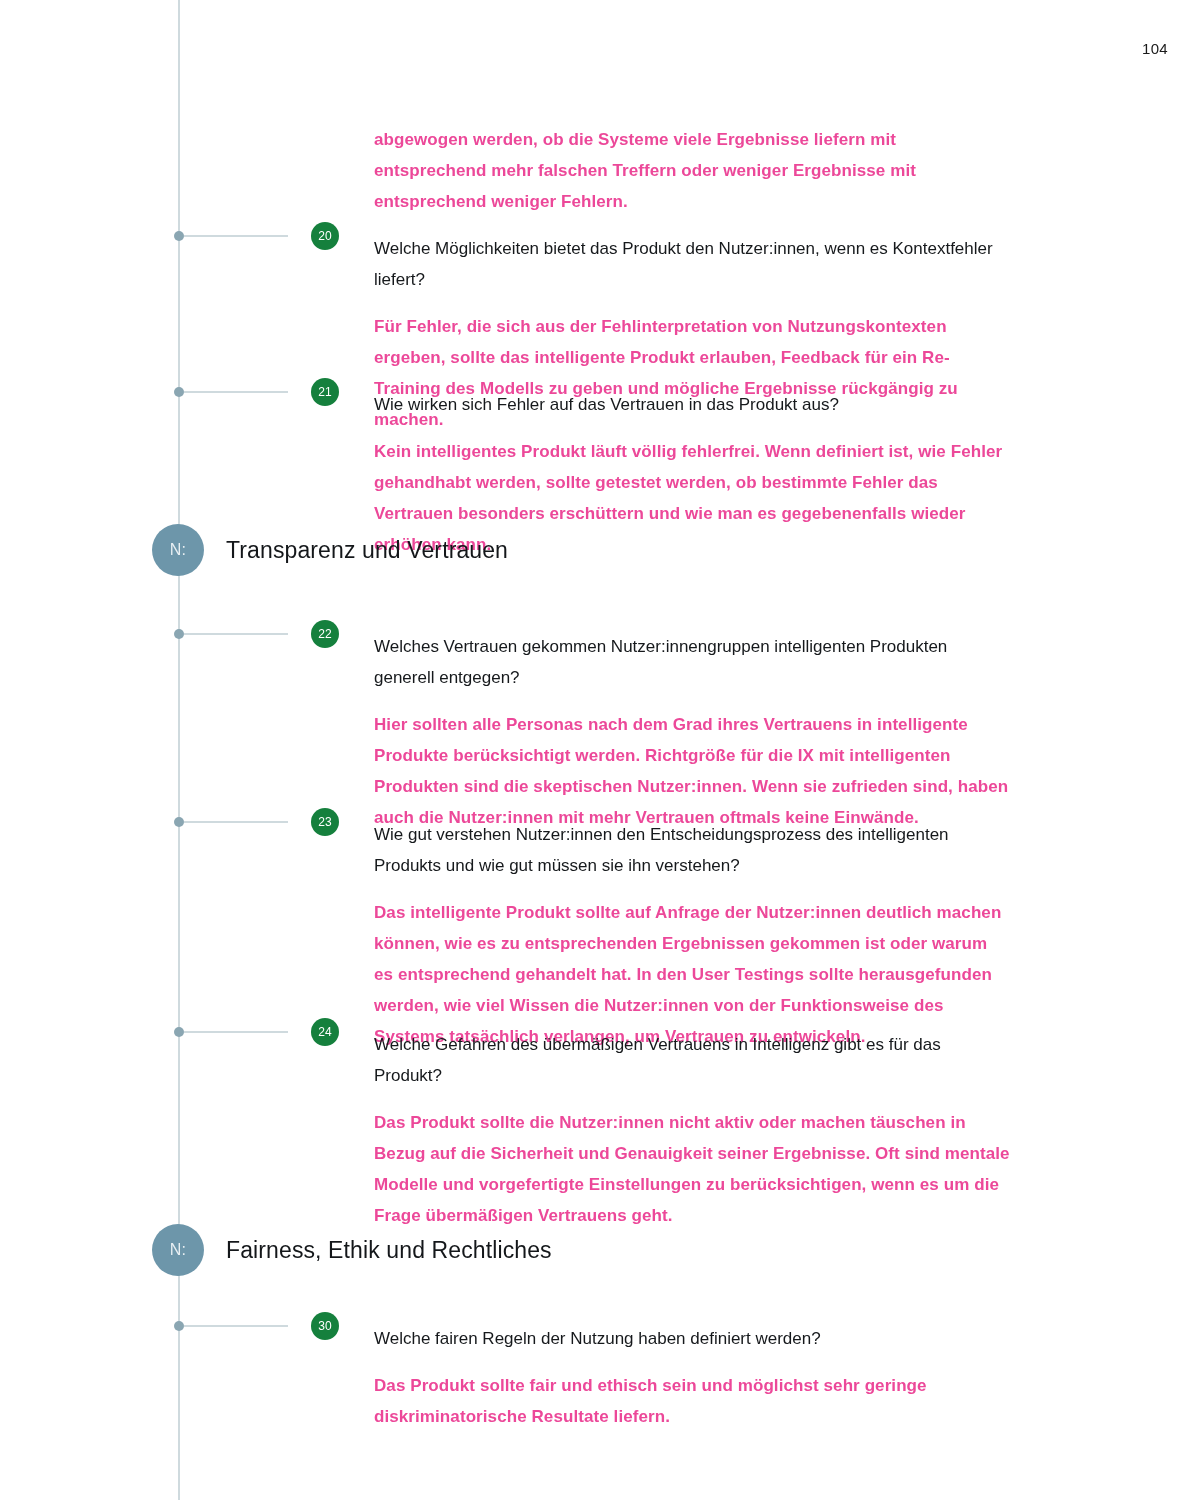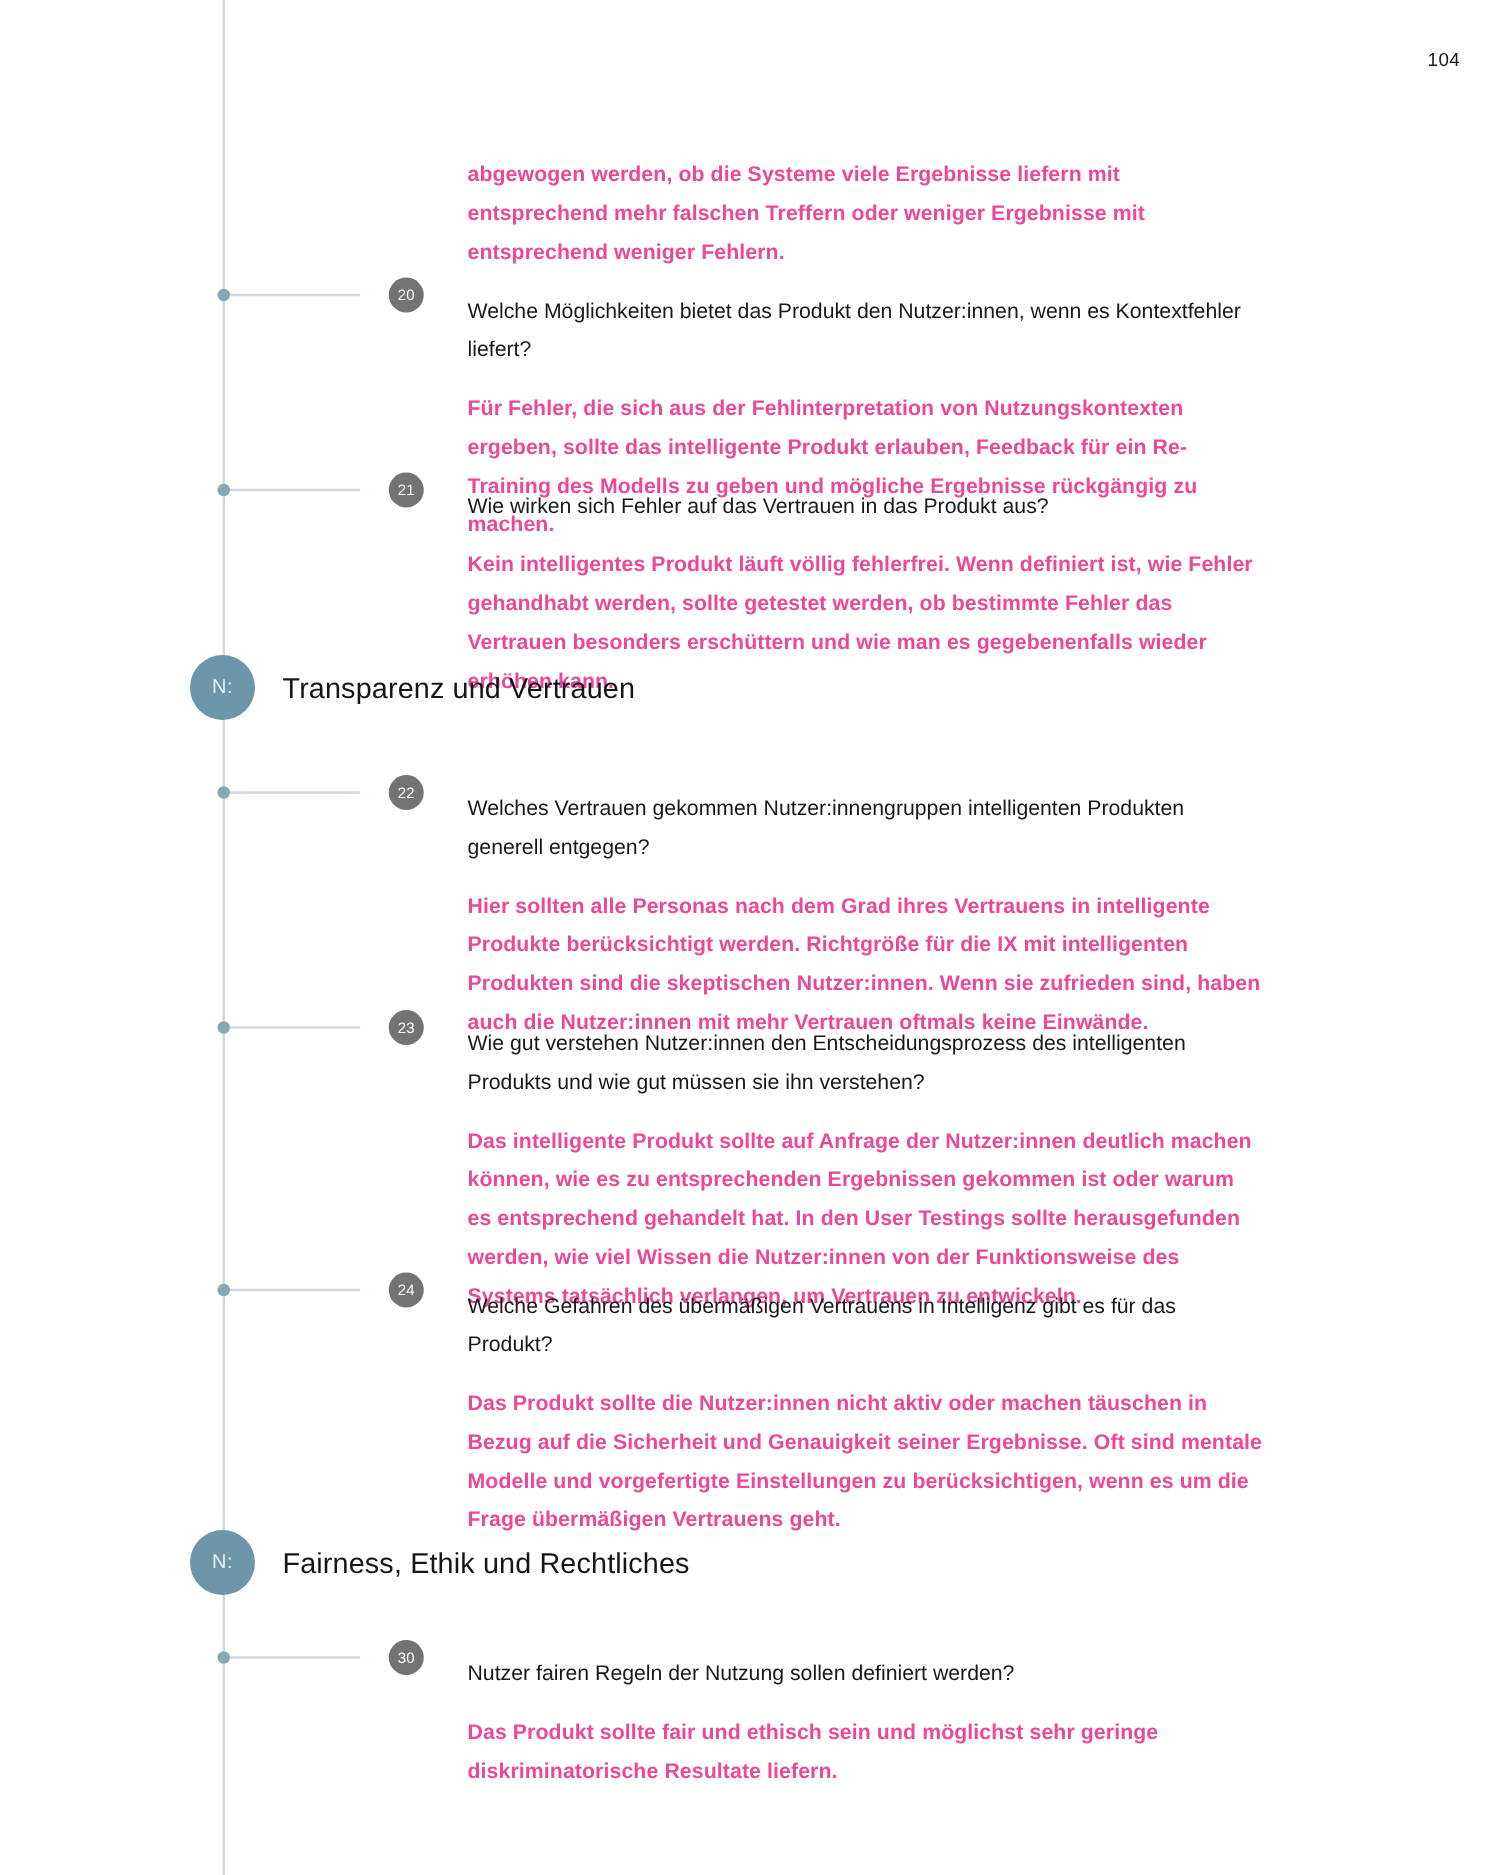--- a/index.html
+++ b/index.html
@@ -82,21 +82,21 @@
     width: 104px;
     height: 2px;
     background: #cfdade;
   }
   .q-badge {
     position: absolute;
     left: 311px;
     width: 28px;
     height: 28px;
     border-radius: 50%;
-    background: #737373;
+    background: #15803d;
     color: #ffffff;
     font-size: 12px;
     font-weight: 400;
     display: flex;
     align-items: center;
     justify-content: center;
     letter-spacing: 0.01em;
   }
   .qa-body {
     position: absolute;
@@ -209,17 +209,17 @@
     </div>
     <div class="section-header" style="top: 1224px;">
       <div class="section-badge">N:</div>
       <div class="section-title">Fairness, Ethik und Rechtliches</div>
     </div>
     <div class="qa-block" style="top: 1312px;">
       <div class="connector-dot" style="top: 9px;"></div>
       <div class="connector-line" style="top: 13px;"></div>
       <div class="q-badge" style="top: 0px;">30</div>
       <div class="qa-body" style="top: -5px;">
-        <p class="question-text">Nutzer fairen Regeln der Nutzung sollen definiert werden?</p>
+        <p class="question-text">Welche fairen Regeln der Nutzung haben definiert werden?</p>
         <p class="answer-text">Das Produkt sollte fair und ethisch sein und möglichst sehr geringe diskriminatorische Resultate liefern.</p>
       </div>
     </div>
   </div>
 
 </body></html>

